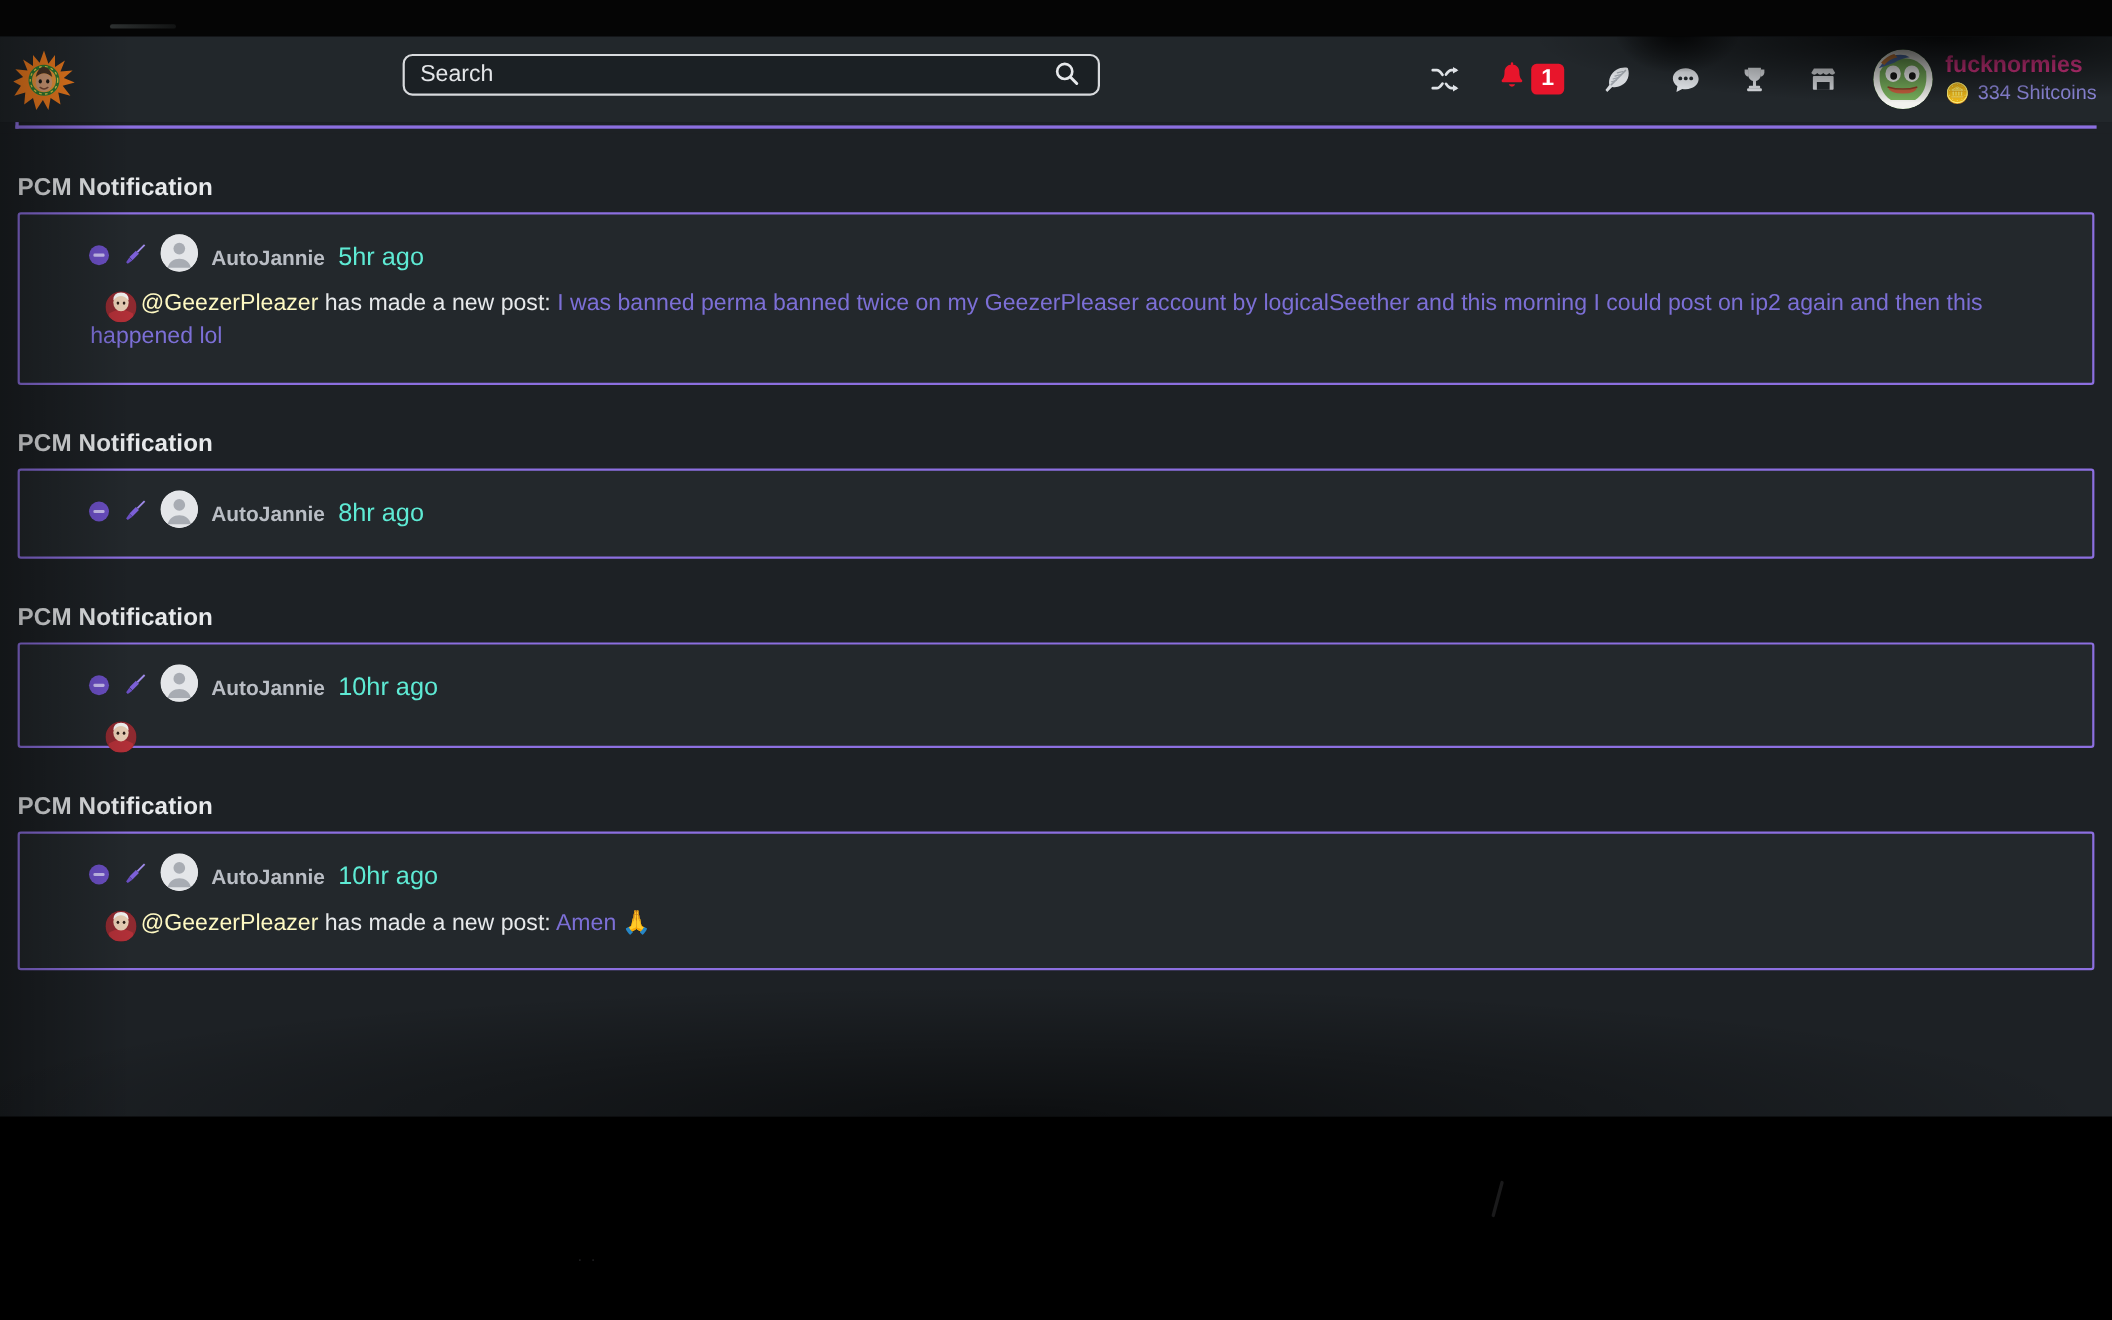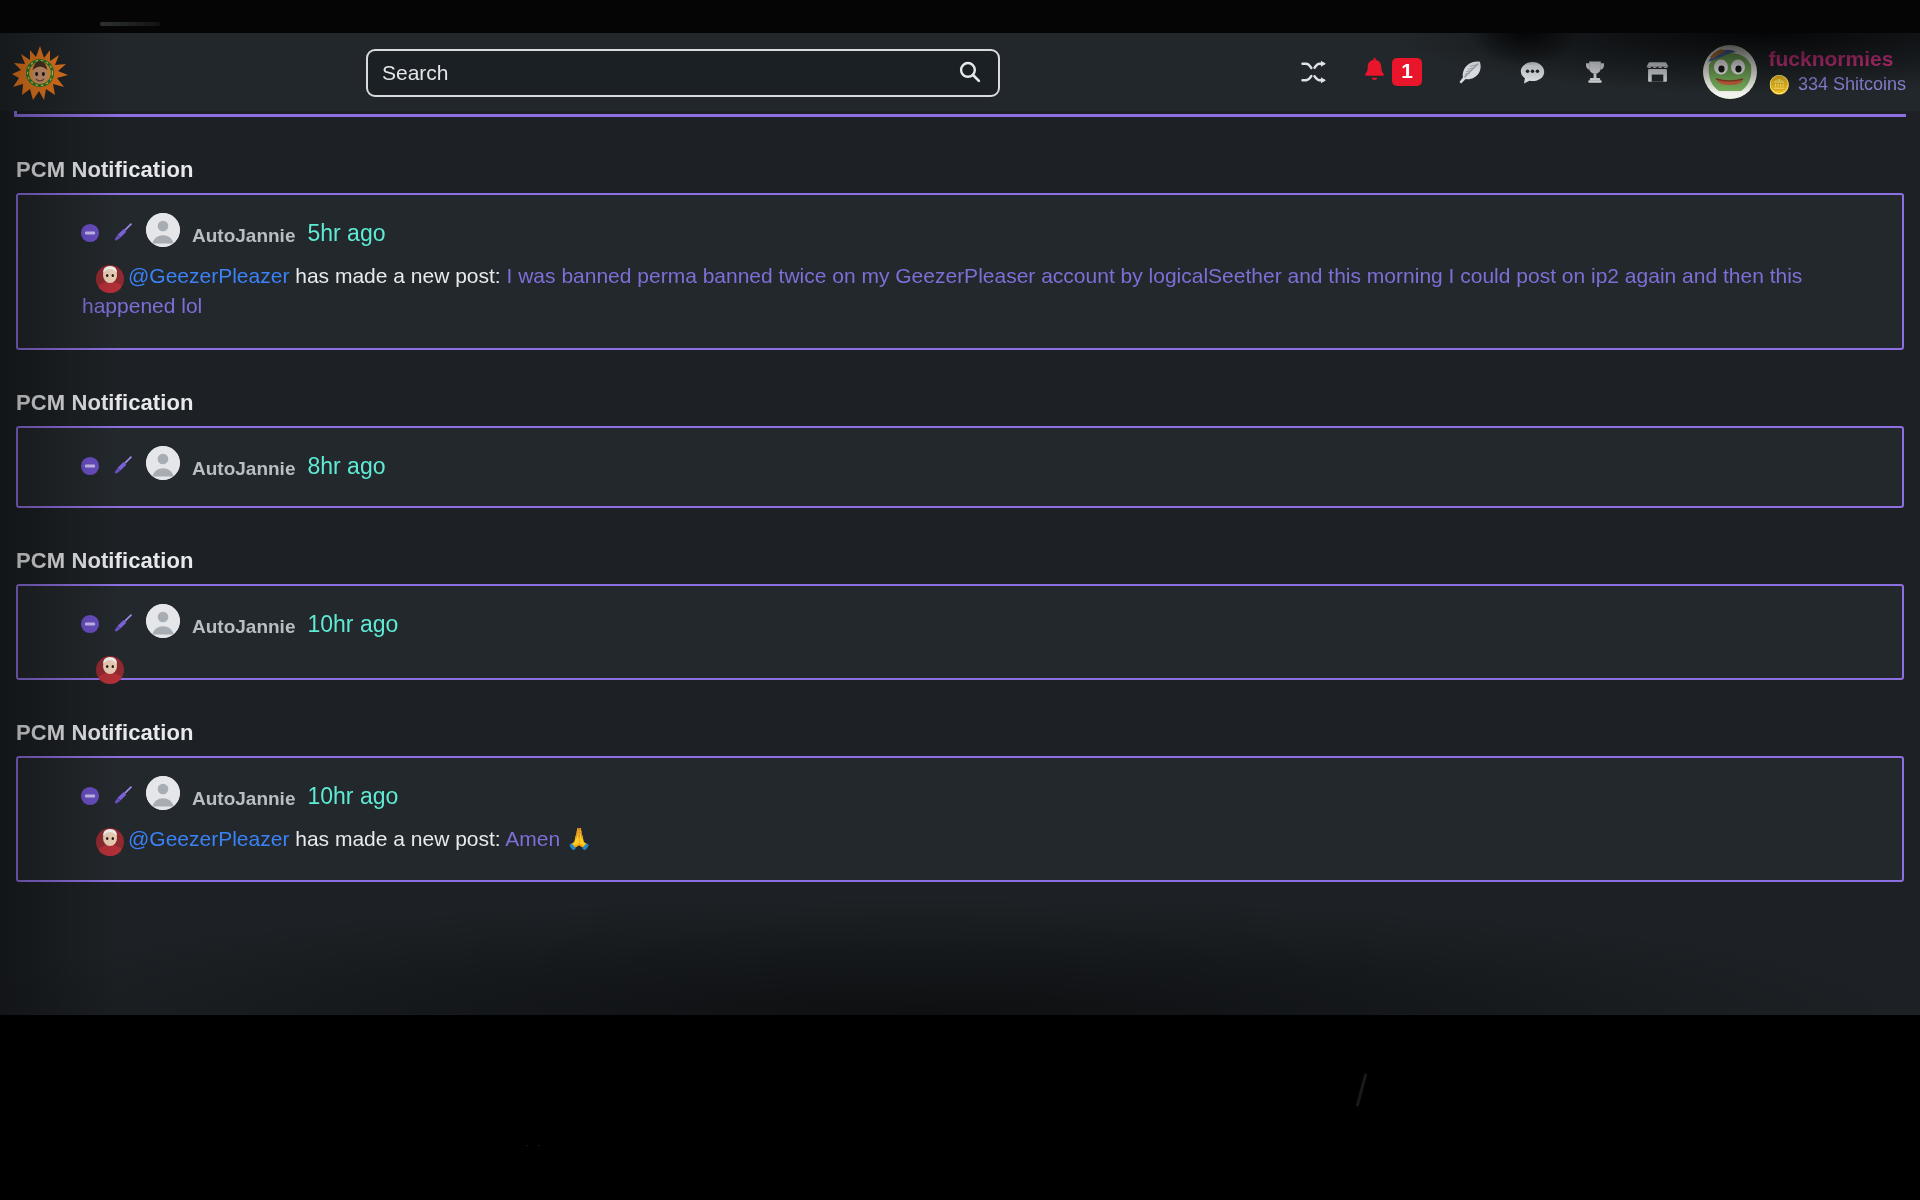--- a/index.html
+++ b/index.html
@@ -81,21 +81,21 @@
   .logo {
     position: absolute;
     left: 12px; top: 12px;
     width: 56px; height: 56px;
     cursor: pointer;
   }
 
   .search-wrap {
     position: absolute;
     left: 366px; top: 16px;
-    width: 634px; height: 48px;
+    width: 634px; height: 38px;
     background: #1b2024;
     border: 2px solid #d8dadd;
     border-radius: 9px;
     display: flex;
     align-items: center;
     padding: 0 14px;
   }
   .search-input {
     flex: 1;
     background: transparent;
@@ -263,21 +263,21 @@
     position: absolute;
     left: 64px; top: 4px;
     width: 28px; height: 28px;
     border-radius: 50%;
     overflow: hidden;
     background: #7a2028;
     cursor: pointer;
   }
   .body-text { padding-left: 46px; }
   .mention {
-    color: #3b82f6;
+    color: #fef9c3;
     cursor: pointer;
   }
   .post-link {
     color: #7c6fd6;
     cursor: pointer;
   }
 
   
   .glare {
     position: absolute;

